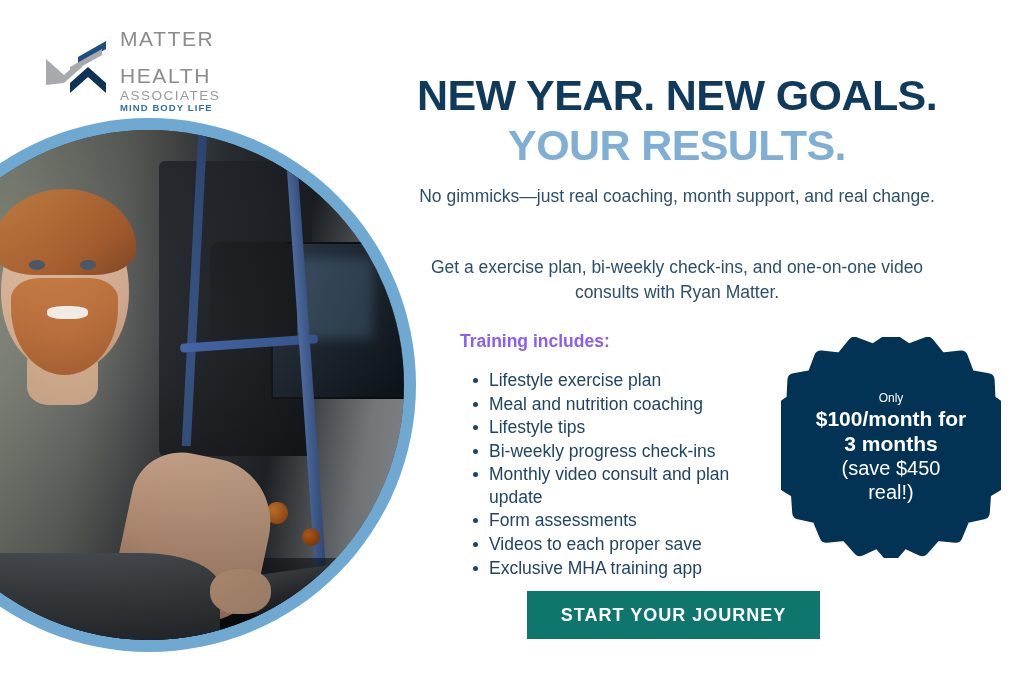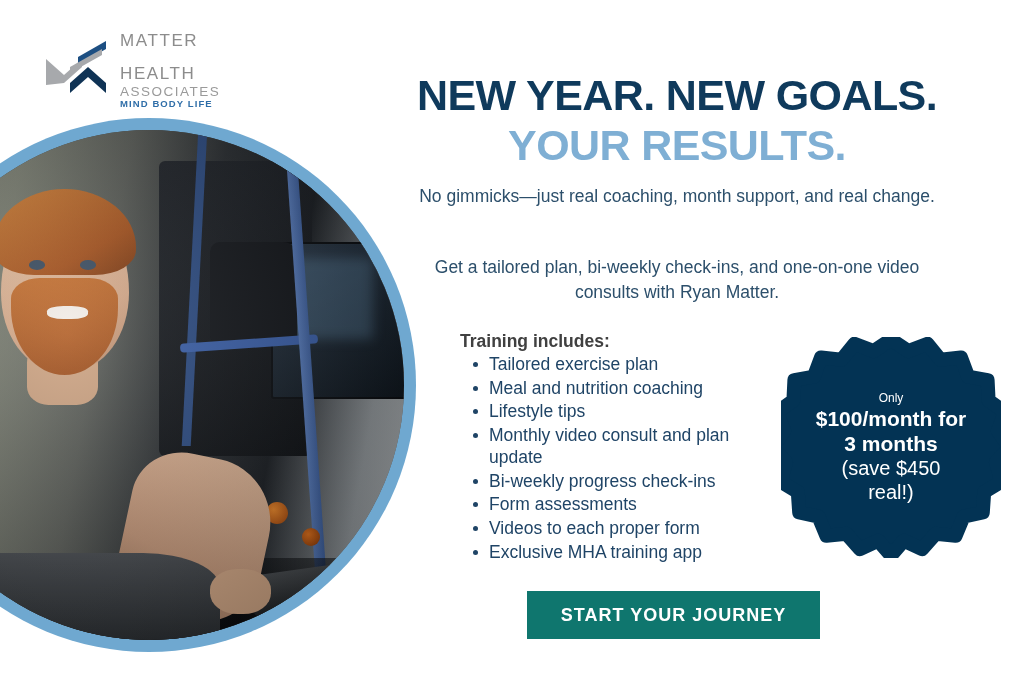--- a/index.html
+++ b/index.html
@@ -35,21 +35,21 @@
     flex: 0 0 72px;
   }
   .logo-words {
     display: flex;
     flex-direction: column;
     justify-content: center;
     line-height: 1;
     padding-top: 2px;
   }
   .logo-line-1, .logo-line-2 {
-    font-size: 17px;
+    font-size: 21px;
     letter-spacing: 1.6px;
     color: #8c8c8c;
     font-weight: 400;
   }
   .logo-line-2 { margin-top: 16px; }
   .logo-line-3 {
     font-size: 13.5px;
     letter-spacing: 1.5px;
     color: #9a9a9a;
     font-weight: 400;
@@ -255,22 +255,22 @@
   .list-block {
     position: absolute;
     left: 460px;
     top: 331px;
     width: 320px;
     color: #1f4466;
   }
   .list-title {
     font-size: 17.5px;
     font-weight: 700;
-    color: #404040;
-    margin-bottom: 1px;
+    color: #8b5cf6;
+    margin-bottom: 17px;
   }
   .bullet-list {
     margin: 0;
     padding-left: 29px;
     list-style: none;
   }
   .bullet-list li {
     position: relative;
     font-size: 17.5px;
     line-height: 1.29;
@@ -392,32 +392,32 @@
       </div>
     </div>
   </div>
 
   <div class="headline">
     <div class="headline-1">NEW YEAR. NEW GOALS.</div>
     <div class="headline-2">YOUR RESULTS.</div>
   </div>
 
   <div class="para para-1">No gimmicks—just real coaching, month support, and real change.</div>
-  <div class="para para-2">Get a tailored plan, bi-weekly check-ins, and one-on-one video consults with Ryan Matter.</div>
+  <div class="para para-2">Get a exercise plan, bi-weekly check-ins, and one-on-one video consults with Ryan Matter.</div>
 
   <div class="list-block">
     <div class="list-title">Training includes:</div>
     <ul class="bullet-list">
-      <li>Tailored exercise plan</li>
+      <li>Lifestyle exercise plan</li>
       <li>Meal and nutrition coaching</li>
       <li>Lifestyle tips</li>
+      <li>Bi-weekly progress check-ins</li>
       <li>Monthly video consult and plan update</li>
-      <li>Bi-weekly progress check-ins</li>
       <li>Form assessments</li>
-      <li>Videos to each proper form</li>
+      <li>Videos to each proper save</li>
       <li>Exclusive MHA training app</li>
     </ul>
   </div>
 
   <div class="badge-wrap">
     <svg viewBox="0 0 220 220" xmlns="http://www.w3.org/2000/svg">
       <path id="burst" fill="#033354" d="
         M110 2
         L127.4 13.6 L146.6 6.3 L159.6 22.3 L180 19.9 L187.2 39.2 L206.6 42.6
         L207.6 63.1 L224 74.4 L216.8 93.5 L228.5 110 L215 124.6 L220.3 144.2

